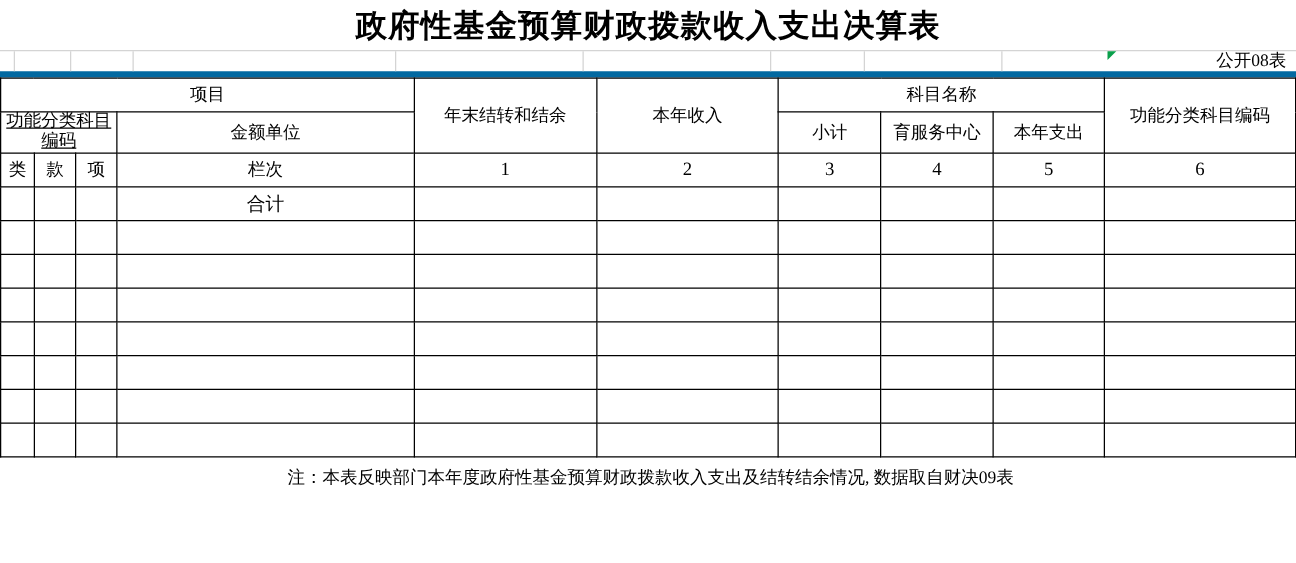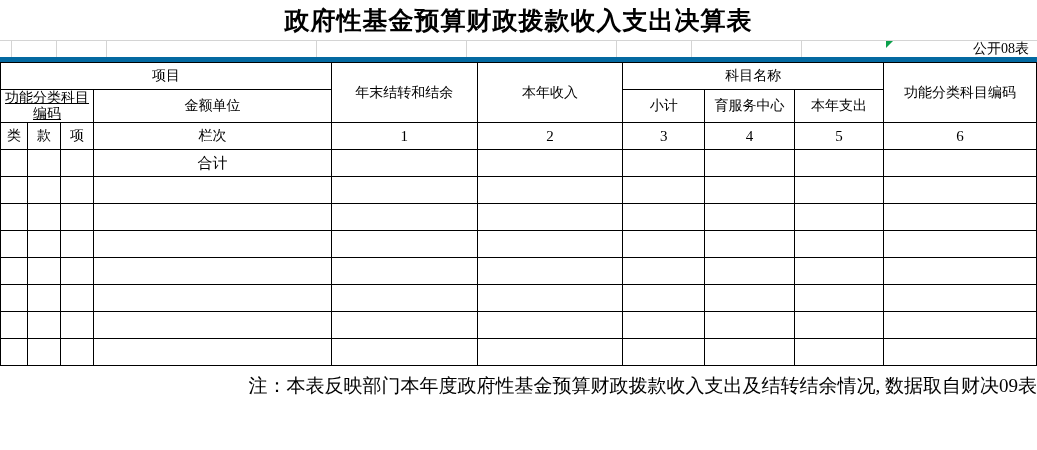--- a/index.html
+++ b/index.html
@@ -93,24 +93,24 @@
     height: 26px;
   }
   td.hdr {
     font-size: 14px;
   }
   td.tall { height: 60px; }
   td.blank { height: 26px; }
   .two-line { line-height: 1.15; text-decoration: underline; }
   
   .note {
-    font-size: 19px;
+    font-size: 14px;
     padding-top: 7px;
     padding-left: 4px;
-    text-align: right;
+    text-align: center;
   }
   .greenmark {
     position: absolute;
     top: 41px;
     left: 886px;
     width: 0;
     height: 0;
     border-left: 7px solid #0aa04b;
     border-bottom: 7px solid transparent;
   }

